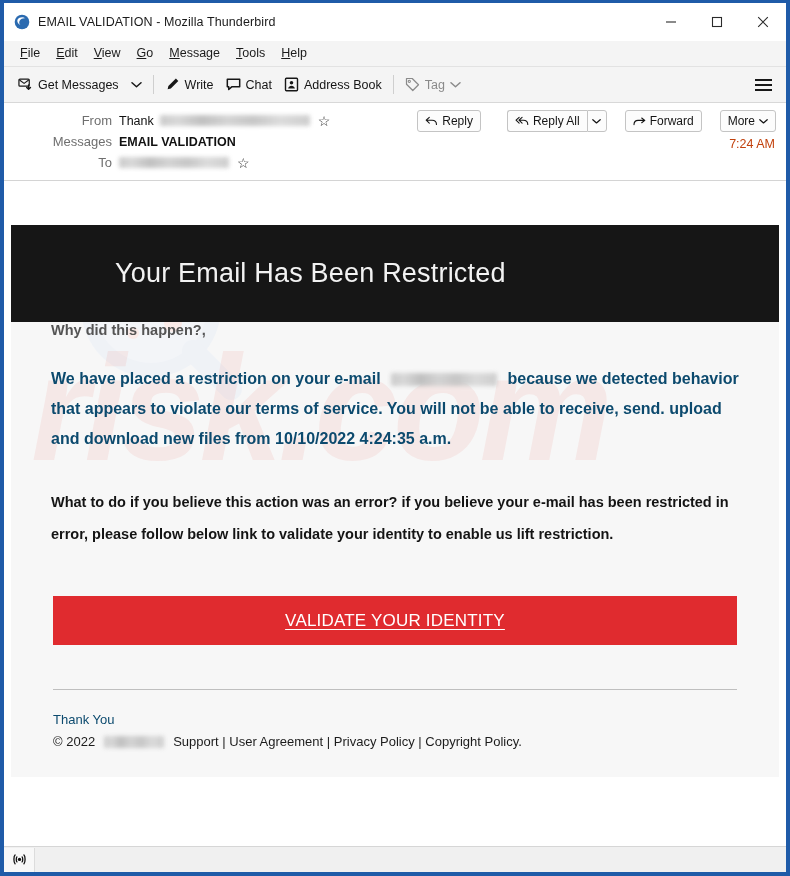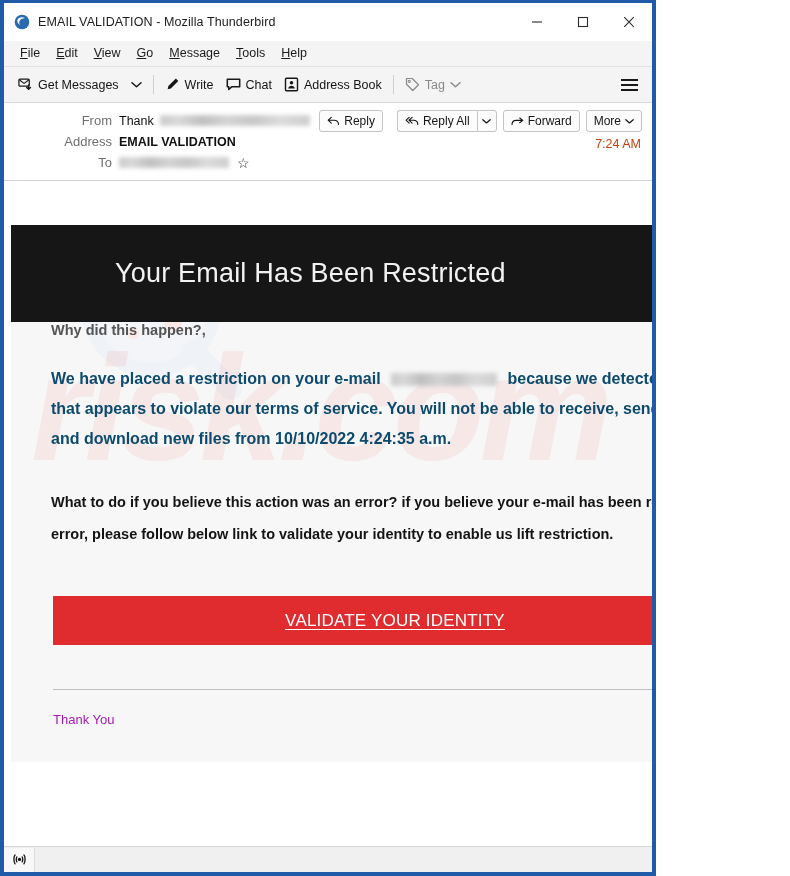--- a/index.html
+++ b/index.html
@@ -11,21 +11,21 @@
     width: 790px;
     height: 876px;
     overflow: hidden;
     font-family: "Liberation Sans", sans-serif;
     -webkit-font-smoothing: antialiased;
   }
 
   
   .window {
     position: relative;
-    width: 656px;
+    width: 790px;
     height: 876px;
     box-sizing: border-box;
     border-left: 4px solid #1f5ba8;
     border-right: 4px solid #1f5ba8;
     border-bottom: 4px solid #1f5ba8;
     border-top: 3px solid #1f5ba8;
     background: #ffffff;
     display: flex;
     flex-direction: column;
     justify-content: flex-end;
@@ -181,21 +181,21 @@
     font-size: 14px;
     line-height: 1;
     margin-left: 2px;
   }
   .hdr-actions {
     position: absolute;
     top: 7px;
     right: 10px;
     display: flex;
     align-items: center;
-    gap: 0;
+    gap: 12px;
   }
   .abtn {
     display: flex;
     align-items: center;
     gap: 4px;
     border: 1px solid #c4c4c4;
     background: #fcfcfc;
     border-radius: 3px;
     font-size: 12px;
     color: #151515;
@@ -308,21 +308,21 @@
     margin-top: 44px;
     padding: 0 42px 28px 42px;
   }
   .footer hr {
     border: none;
     border-top: 1px solid #bfbfbf;
     margin: 0 0 22px 0;
   }
   .thanks {
     font-size: 13px;
-    color: #a21caf;
+    color: #0c4a6e;
     margin: 0 0 7px 0;
   }
   .copyline {
     font-size: 13px;
     color: #1c1c1c;
     display: flex;
     align-items: center;
     gap: 0;
     white-space: nowrap;
   }
@@ -483,21 +483,21 @@
   <div class="msgheader">
     <div class="hdr-row">
       <div class="hdr-label">From</div>
       <div class="hdr-value">
         <span>Thank</span>
         <span class="redact" style="width:150px"></span>
         <span class="star">☆</span>
       </div>
     </div>
     <div class="hdr-row">
-      <div class="hdr-label">Address</div>
+      <div class="hdr-label">Messages</div>
       <div class="hdr-value bold">EMAIL VALIDATION</div>
     </div>
     <div class="hdr-row">
       <div class="hdr-label">To</div>
       <div class="hdr-value">
         <span class="redact" style="width:110px"></span>
         <span class="star">☆</span>
       </div>
     </div>
 
@@ -576,20 +576,25 @@
         <p class="p-strong">What to do if you believe this action was an error? if you believe your e-mail has been restricted in error, please follow below link to validate your identity to enable us lift restriction.</p>
       </div>
 
       <div class="cta-wrap">
         <a class="cta" href="#">VALIDATE YOUR IDENTITY</a>
       </div>
 
       <div class="footer">
         <hr>
         <p class="thanks">Thank You</p>
+        <div class="copyline">
+          <span>© 2022</span>
+          <span class="redact" style="width:60px"></span>
+          <span>Support | User Agreement | Privacy Policy | Copyright Policy.</span>
+        </div>
       </div>
 
     </div>
   </div>
 
   <div class="statusbar">
     <div class="status-icon">
       <svg width="15" height="13" viewBox="0 0 16 14">
         <path d="M3.2 2.2C1.6 3.6 1.6 10 3.2 11.6" fill="none" stroke="#111" stroke-width="1.4" stroke-linecap="round"></path>
         <path d="M5.2 4.2C4.3 5.2 4.3 8.6 5.2 9.6" fill="none" stroke="#111" stroke-width="1.4" stroke-linecap="round"></path>

